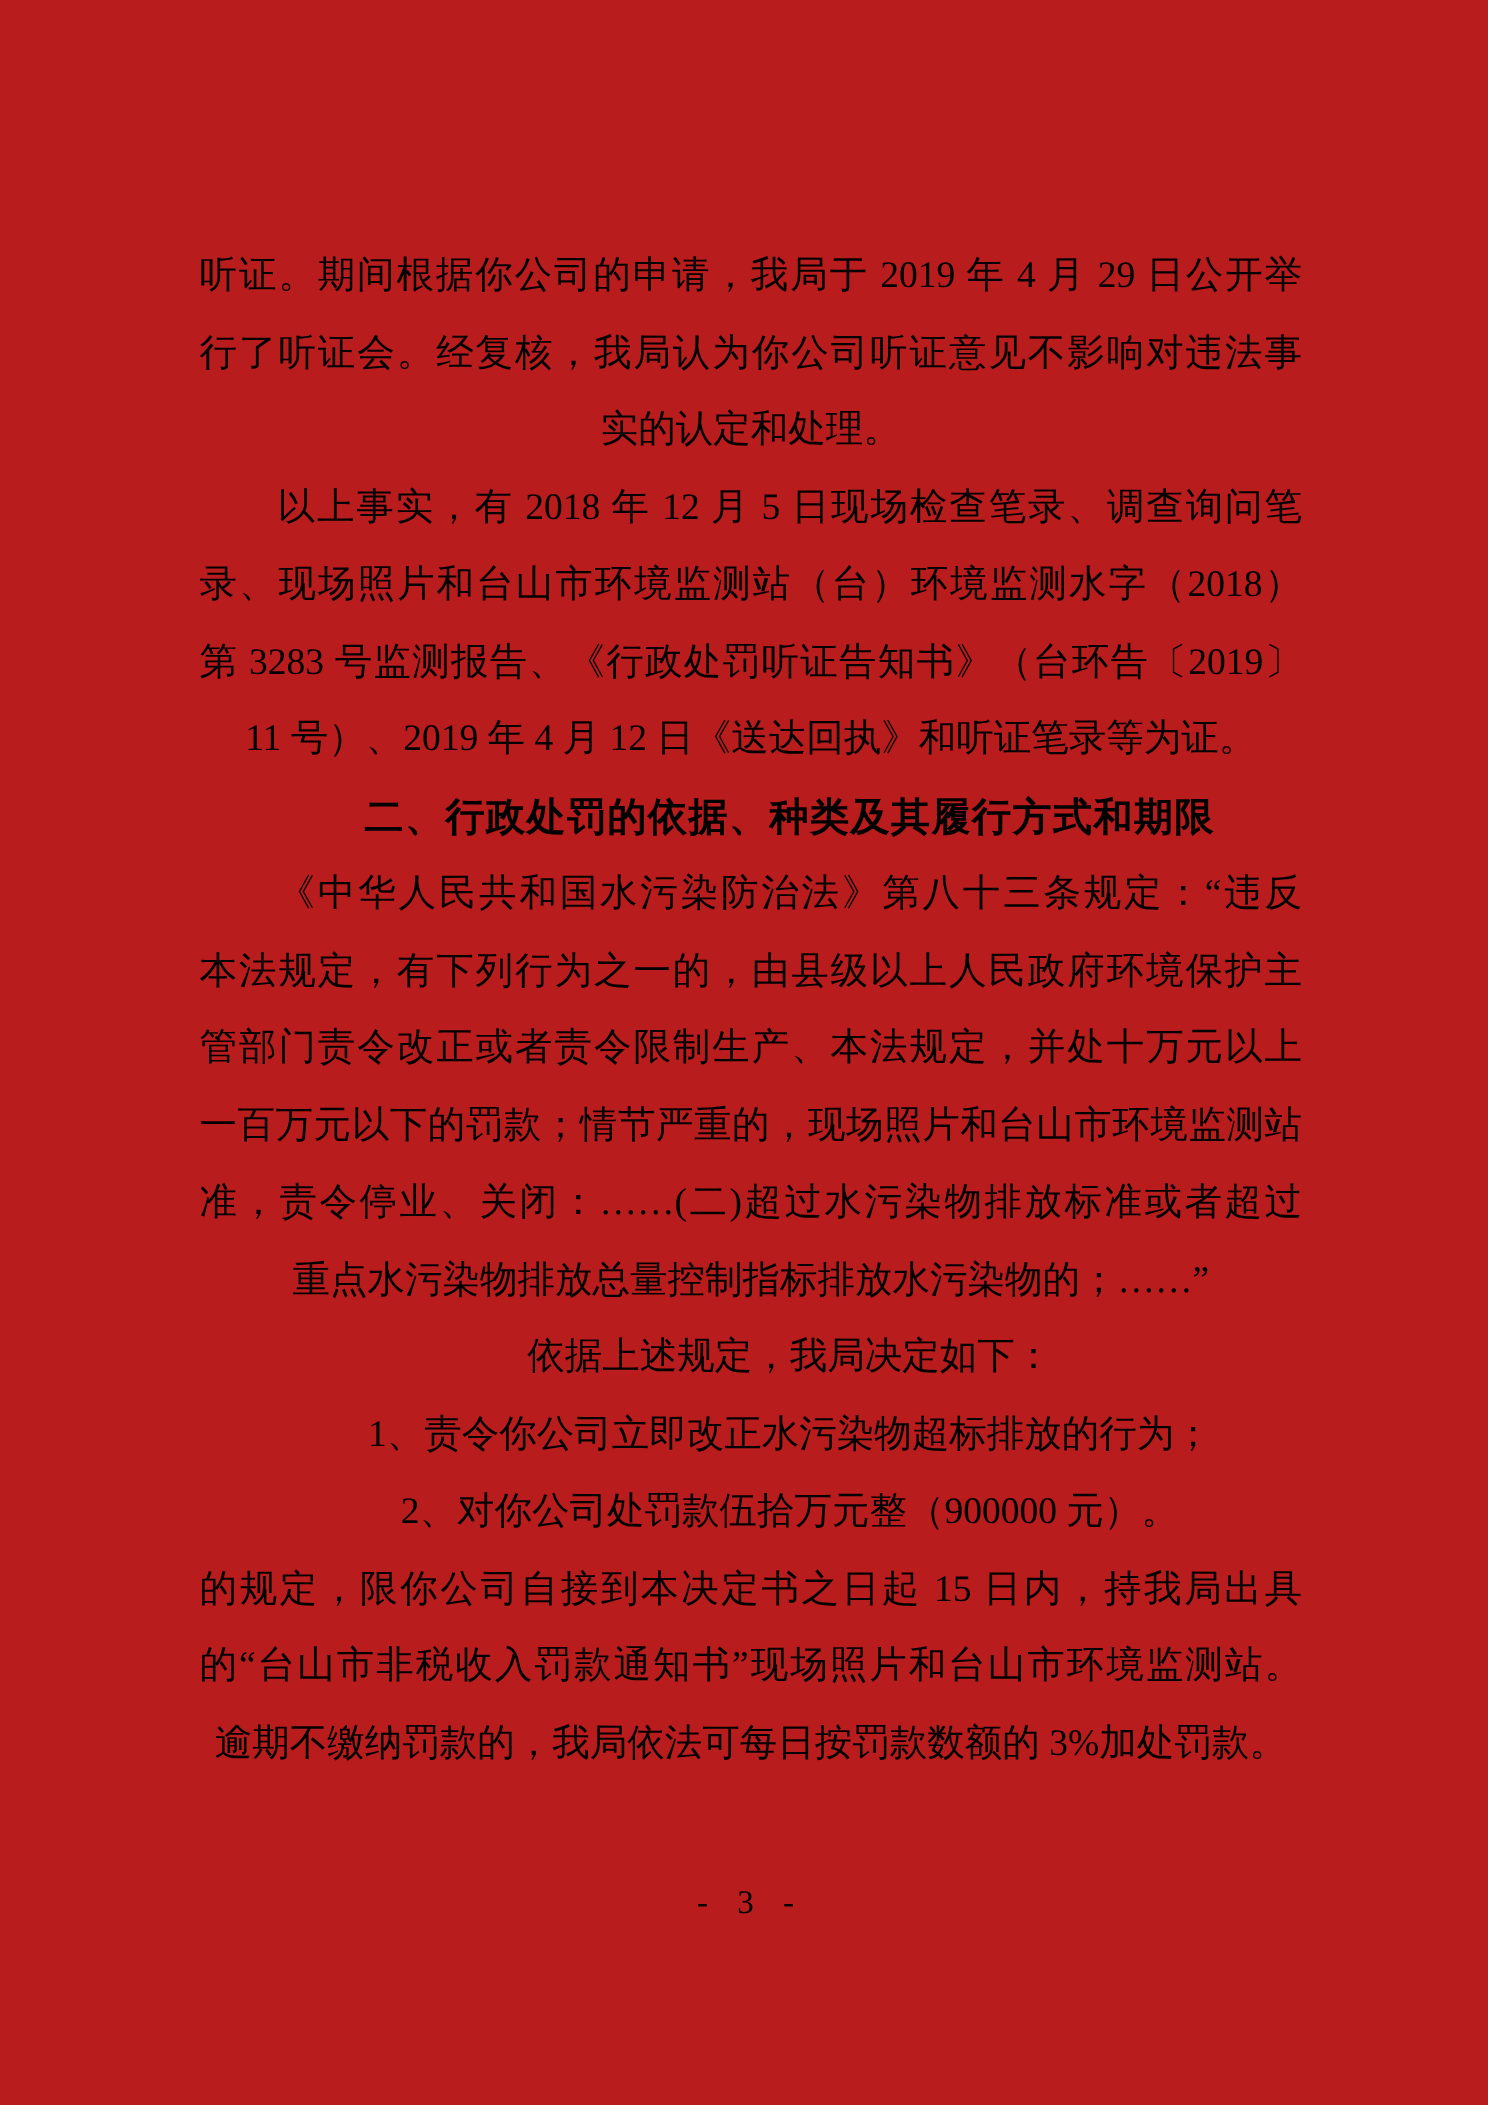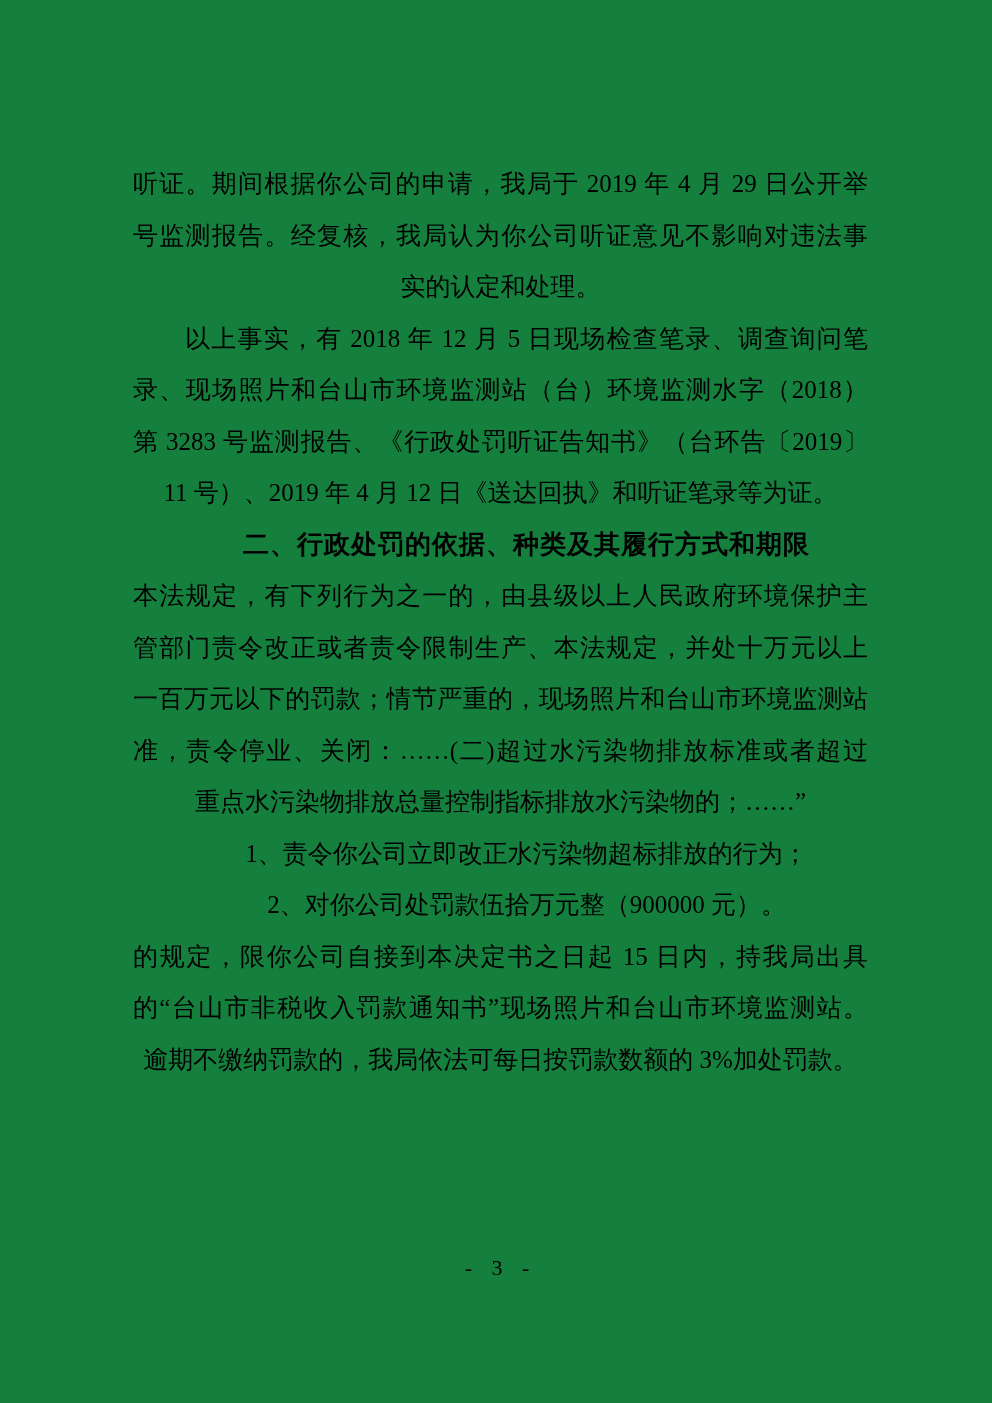--- a/index.html
+++ b/index.html
@@ -11,21 +11,21 @@
     height: 1403px;
     background: #ffffff;
     color: #000000;
     font-family: "Liberation Serif", "DejaVu Serif", serif;
     position: relative;
     overflow: hidden;
   }
   .page {
     position: absolute;
     inset: 0;
-    background: #15803d;
+    background: #b91c1c;
   }
   .content {
     position: absolute;
     top: 158px;
     left: 133px;
     width: 735px;
   }
   .line {
     box-sizing: border-box;
     width: 735px;
@@ -61,32 +61,34 @@
     letter-spacing: 7px;
     font-family: "Liberation Serif", "DejaVu Serif", serif;
   }
 </style>
 </head>
 <body>
 
 <div class="page">
   <div class="content">
     <div class="line fill">听证。期间根据你公司的申请，我局于 2019 年 4 月 29 日公开举</div>
-    <div class="line fill">号监测报告。经复核，我局认为你公司听证意见不影响对违法事</div>
+    <div class="line fill">行了听证会。经复核，我局认为你公司听证意见不影响对违法事</div>
     <div class="line">实的认定和处理。</div>
     <div class="line indent fill">以上事实，有 2018 年 12 月 5 日现场检查笔录、调查询问笔</div>
     <div class="line fill">录、现场照片和台山市环境监测站（台）环境监测水字（2018）</div>
     <div class="line fill">第 3283 号监测报告、《行政处罚听证告知书》（台环告〔2019〕</div>
     <div class="line">11 号）、2019 年 4 月 12 日《送达回执》和听证笔录等为证。</div>
     <div class="line indent heading">二、行政处罚的依据、种类及其履行方式和期限</div>
+    <div class="line indent fill">《中华人民共和国水污染防治法》第八十三条规定：“违反</div>
     <div class="line fill">本法规定，有下列行为之一的，由县级以上人民政府环境保护主</div>
     <div class="line fill">管部门责令改正或者责令限制生产、本法规定，并处十万元以上</div>
     <div class="line fill">一百万元以下的罚款；情节严重的，现场照片和台山市环境监测站</div>
     <div class="line fill">准，责令停业、关闭：……(二)超过水污染物排放标准或者超过</div>
     <div class="line">重点水污染物排放总量控制指标排放水污染物的；……”</div>
+    <div class="line indent">依据上述规定，我局决定如下：</div>
     <div class="line indent">1、责令你公司立即改正水污染物超标排放的行为；</div>
     <div class="line indent">2、对你公司处罚款伍拾万元整（900000 元）。</div>
     <div class="line fill">的规定，限你公司自接到本决定书之日起 15 日内，持我局出具</div>
     <div class="line fill">的“台山市非税收入罚款通知书”现场照片和台山市环境监测站。</div>
     <div class="line">逾期不缴纳罚款的，我局依法可每日按罚款数额的 3%加处罚款。</div>
   </div>
   <div class="page-number">- 3 -</div>
 </div>
 
 </body></html>

